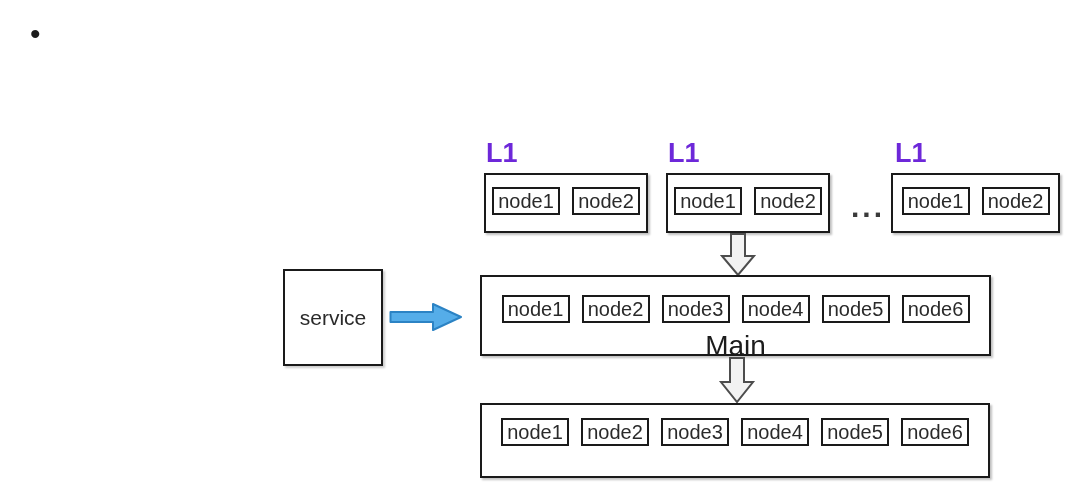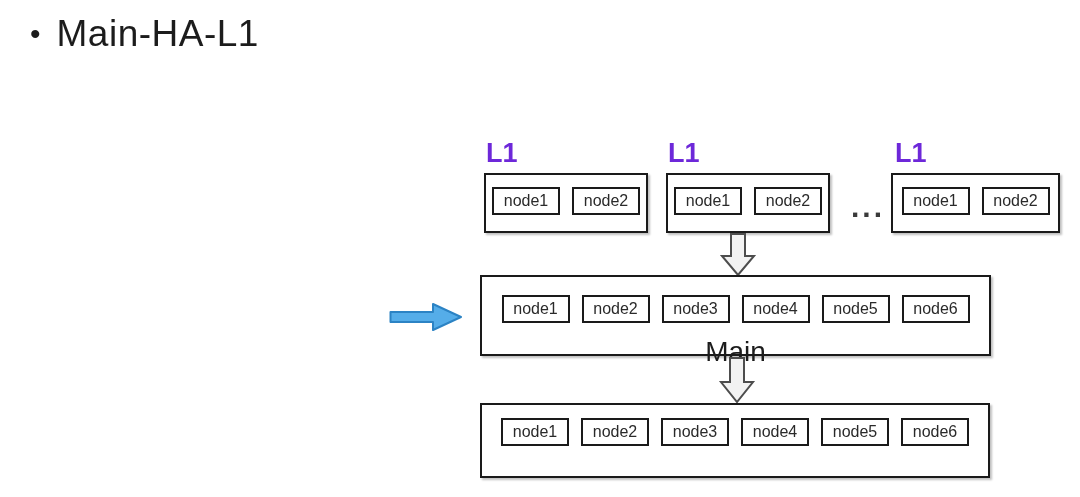--- a/index.html
+++ b/index.html
@@ -45,21 +45,21 @@
   }
   .node {
     width: 68px;
     height: 28px;
     box-sizing: border-box;
     border: 2px solid #1a1a1a;
     background: #ffffff;
     display: flex;
     align-items: center;
     justify-content: center;
-    font-size: 16px;
+    font-size: 20px;
     color: #2a2a2a;
     white-space: nowrap;
   }
   .ellipsis {
     position: absolute;
     left: 840px;
     top: 190px;
     width: 56px;
     text-align: center;
     font-size: 30px;
@@ -98,32 +98,31 @@
   }
   .main-box { top: 275px; width: 511px; height: 81px; }
   .ha-box   { top: 403px; width: 510px; height: 75px; }
   .node-row { display: flex; justify-content: center; gap: 12px; }
   .main-box .node-row { padding-top: 18px; }
   .ha-box   .node-row { padding-top: 13px; }
   .bigbox-label {
     text-align: center;
     font-size: 28px;
     line-height: 30px;
-    margin-top: 14px;
+    margin-top: 8px;
     color: #1c1c1c;
   }
 </style>
 </head>
 <body>
 
 <div class="slide">
 
   <div class="title-row">
     <span class="title-bullet">•</span>
-    <span class="title-text">Main-HA-L1</span>
   </div>
 
   <div class="cluster-label" style="left:486px">L1</div>
   <div class="cluster" style="left:484px; width:164px">
     <div class="node">node1</div>
     <div class="node">node2</div>
   </div>
 
   <div class="cluster-label" style="left:668px">L1</div>
   <div class="cluster" style="left:666px; width:164px">
@@ -132,20 +131,23 @@
   </div>
 
   <div class="ellipsis">...</div>
 
   <div class="cluster-label" style="left:895px">L1</div>
   <div class="cluster" style="left:891px; width:169px">
     <div class="node">node1</div>
     <div class="node">node2</div>
   </div>
 
+  <div class="service-box">
+    <span>service</span>
+  </div>
 
   <svg class="blue-arrow" viewBox="0 0 74 30" xmlns="http://www.w3.org/2000/svg">
     <polygon points="1.5,10 44,10 44,2 72,15 44,28 44,20 1.5,20" fill="#55ADE9" stroke="#2C83C4" stroke-width="2" stroke-linejoin="round"></polygon>
   </svg>
 
   <svg class="gray-arrow gray-arrow-1" viewBox="0 0 38 43" xmlns="http://www.w3.org/2000/svg">
     <polygon points="12,1 26,1 26,23 35,23 19,42 3,23 12,23" fill="#F2F2F2" stroke="#4D4D4D" stroke-width="2"></polygon>
   </svg>
 
   <div class="bigbox main-box">

